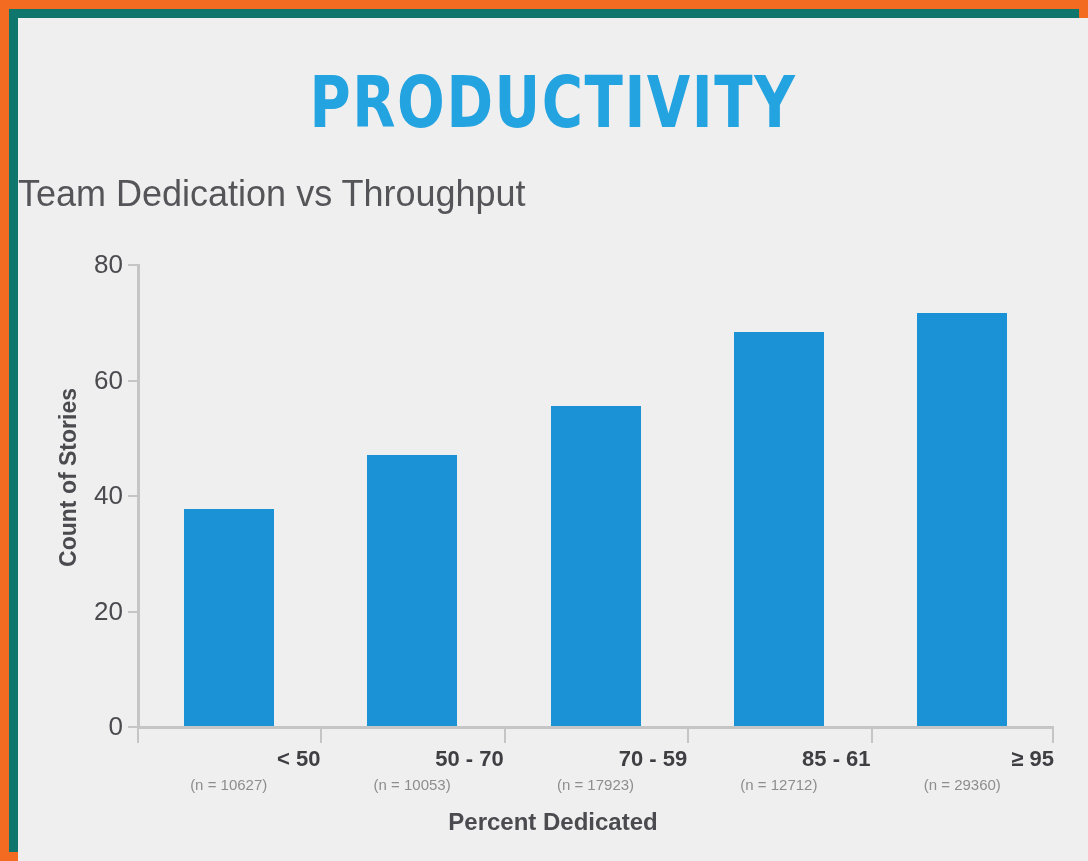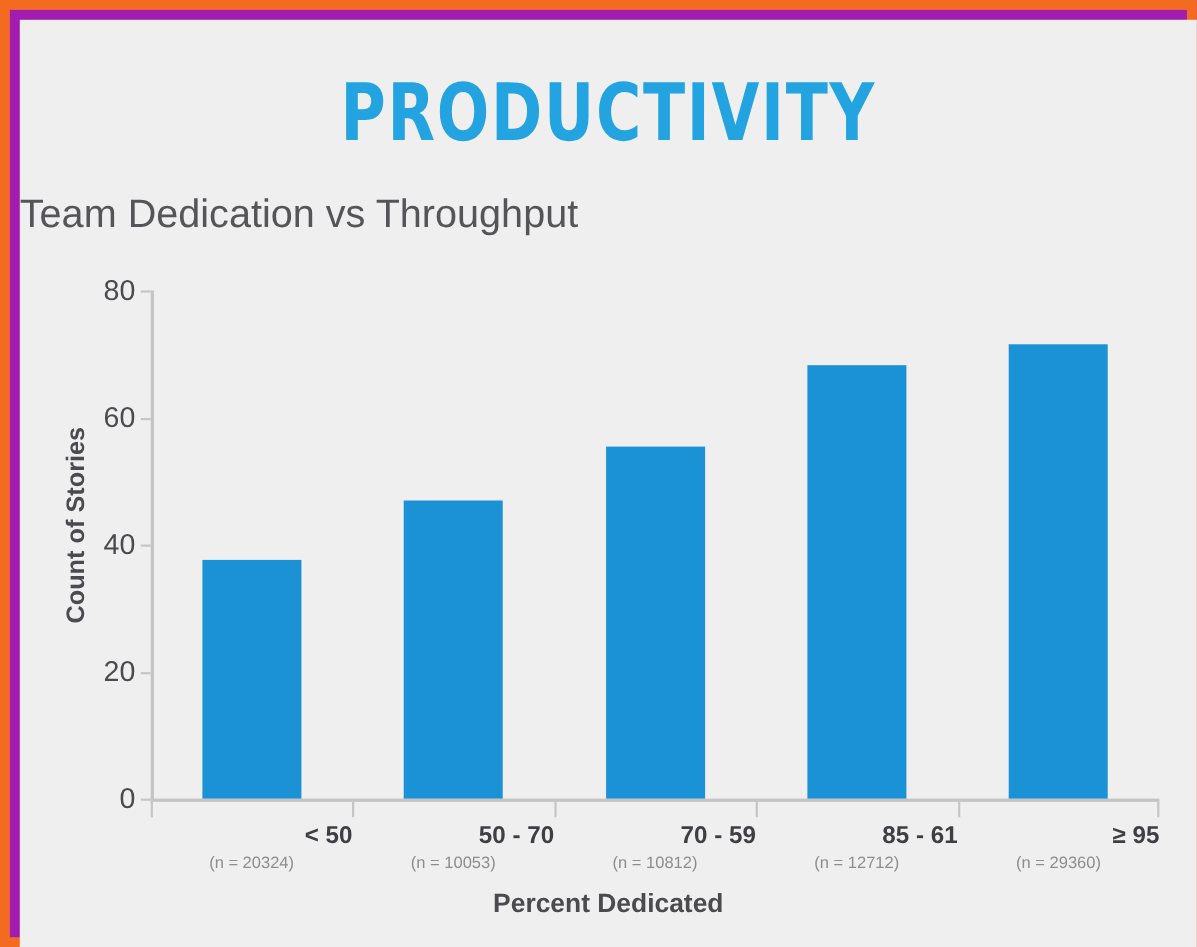--- a/index.html
+++ b/index.html
@@ -13,21 +13,21 @@
     font-family: "Liberation Sans", sans-serif;
     overflow: hidden;
   }
   .frame {
     position: absolute;
     left: 0; top: 0;
     width: 1088px;
     height: 861px;
     box-sizing: border-box;
     border: 9px solid #F26B21;
-    background: #a21caf;
+    background: #0f766e;
   }
   .inner {
     position: absolute;
     left: 9px; top: 9px;
     width: 1070px;
     height: 843px;
     background: #F0EFEF;
   }
 
   
@@ -221,29 +221,29 @@
         <div class="bar" title="85 - 95: 68.2" style="height: 393.855px; left: 596.9px;"></div>
         <div class="bar" title="≥ 95: 71.5" style="height: 412.913px; left: 780.3px;"></div>
         <div class="xtick" style="left: 0px;"></div>
         <div class="xtick" style="left: 183.4px;"></div>
         <div class="xtick" style="left: 366.8px;"></div>
         <div class="xtick" style="left: 550.2px;"></div>
         <div class="xtick" style="left: 733.6px;"></div>
         <div class="xtick" style="left: 915px;"></div>
         <div class="xcat" style="left: 0px; width: 183.4px;">
           <span class="cat-main">&lt; 50</span>
-          <span class="cat-sub">(n = 20324)</span>
+          <span class="cat-sub">(n = 10627)</span>
         </div>
         <div class="xcat" style="left: 183.4px; width: 183.4px;">
           <span class="cat-main">50 - 70</span>
           <span class="cat-sub">(n = 10053)</span>
         </div>
         <div class="xcat" style="left: 366.8px; width: 183.4px;">
           <span class="cat-main">70 - 59</span>
-          <span class="cat-sub">(n = 10812)</span>
+          <span class="cat-sub">(n = 17923)</span>
         </div>
         <div class="xcat" style="left: 550.2px; width: 183.4px;">
           <span class="cat-main">85 - 61</span>
           <span class="cat-sub">(n = 12712)</span>
         </div>
         <div class="xcat" style="left: 733.6px; width: 183.4px;">
           <span class="cat-main">≥ 95</span>
           <span class="cat-sub">(n = 29360)</span>
         </div>
       </div>

